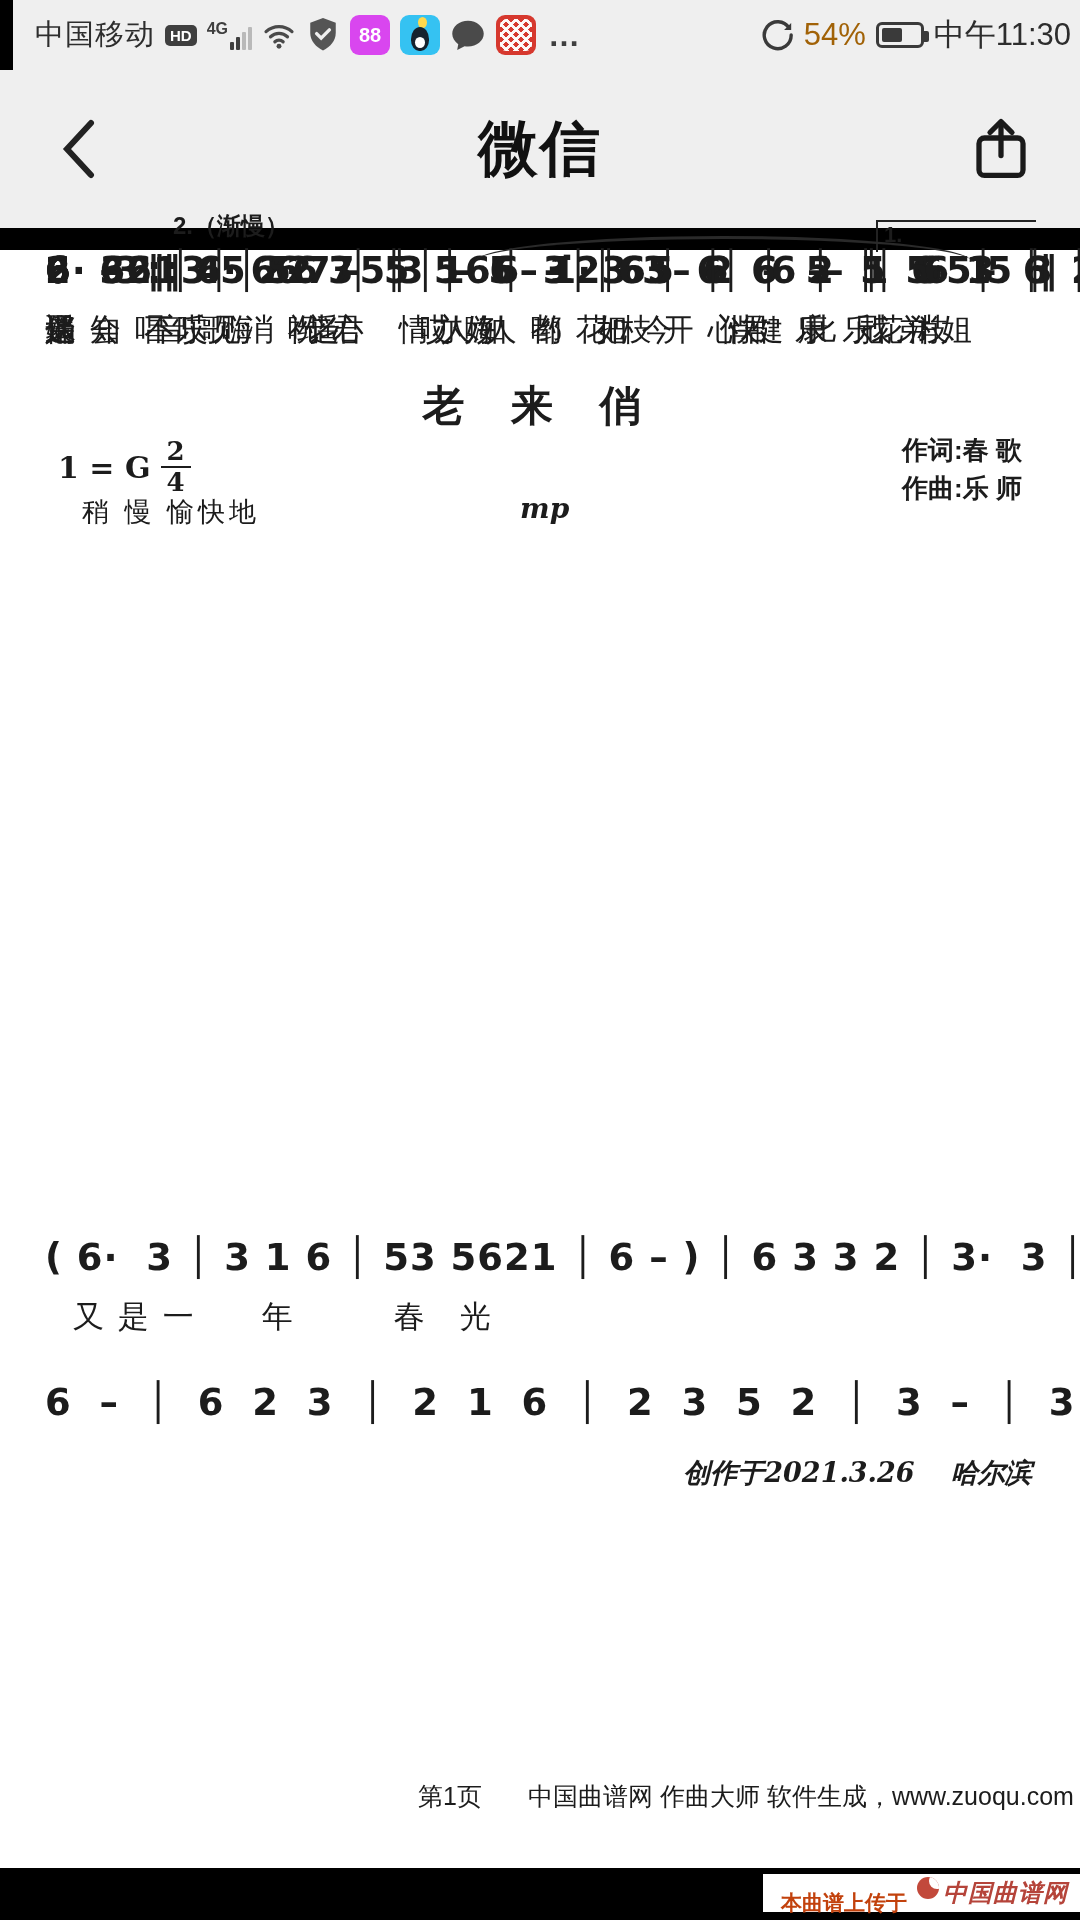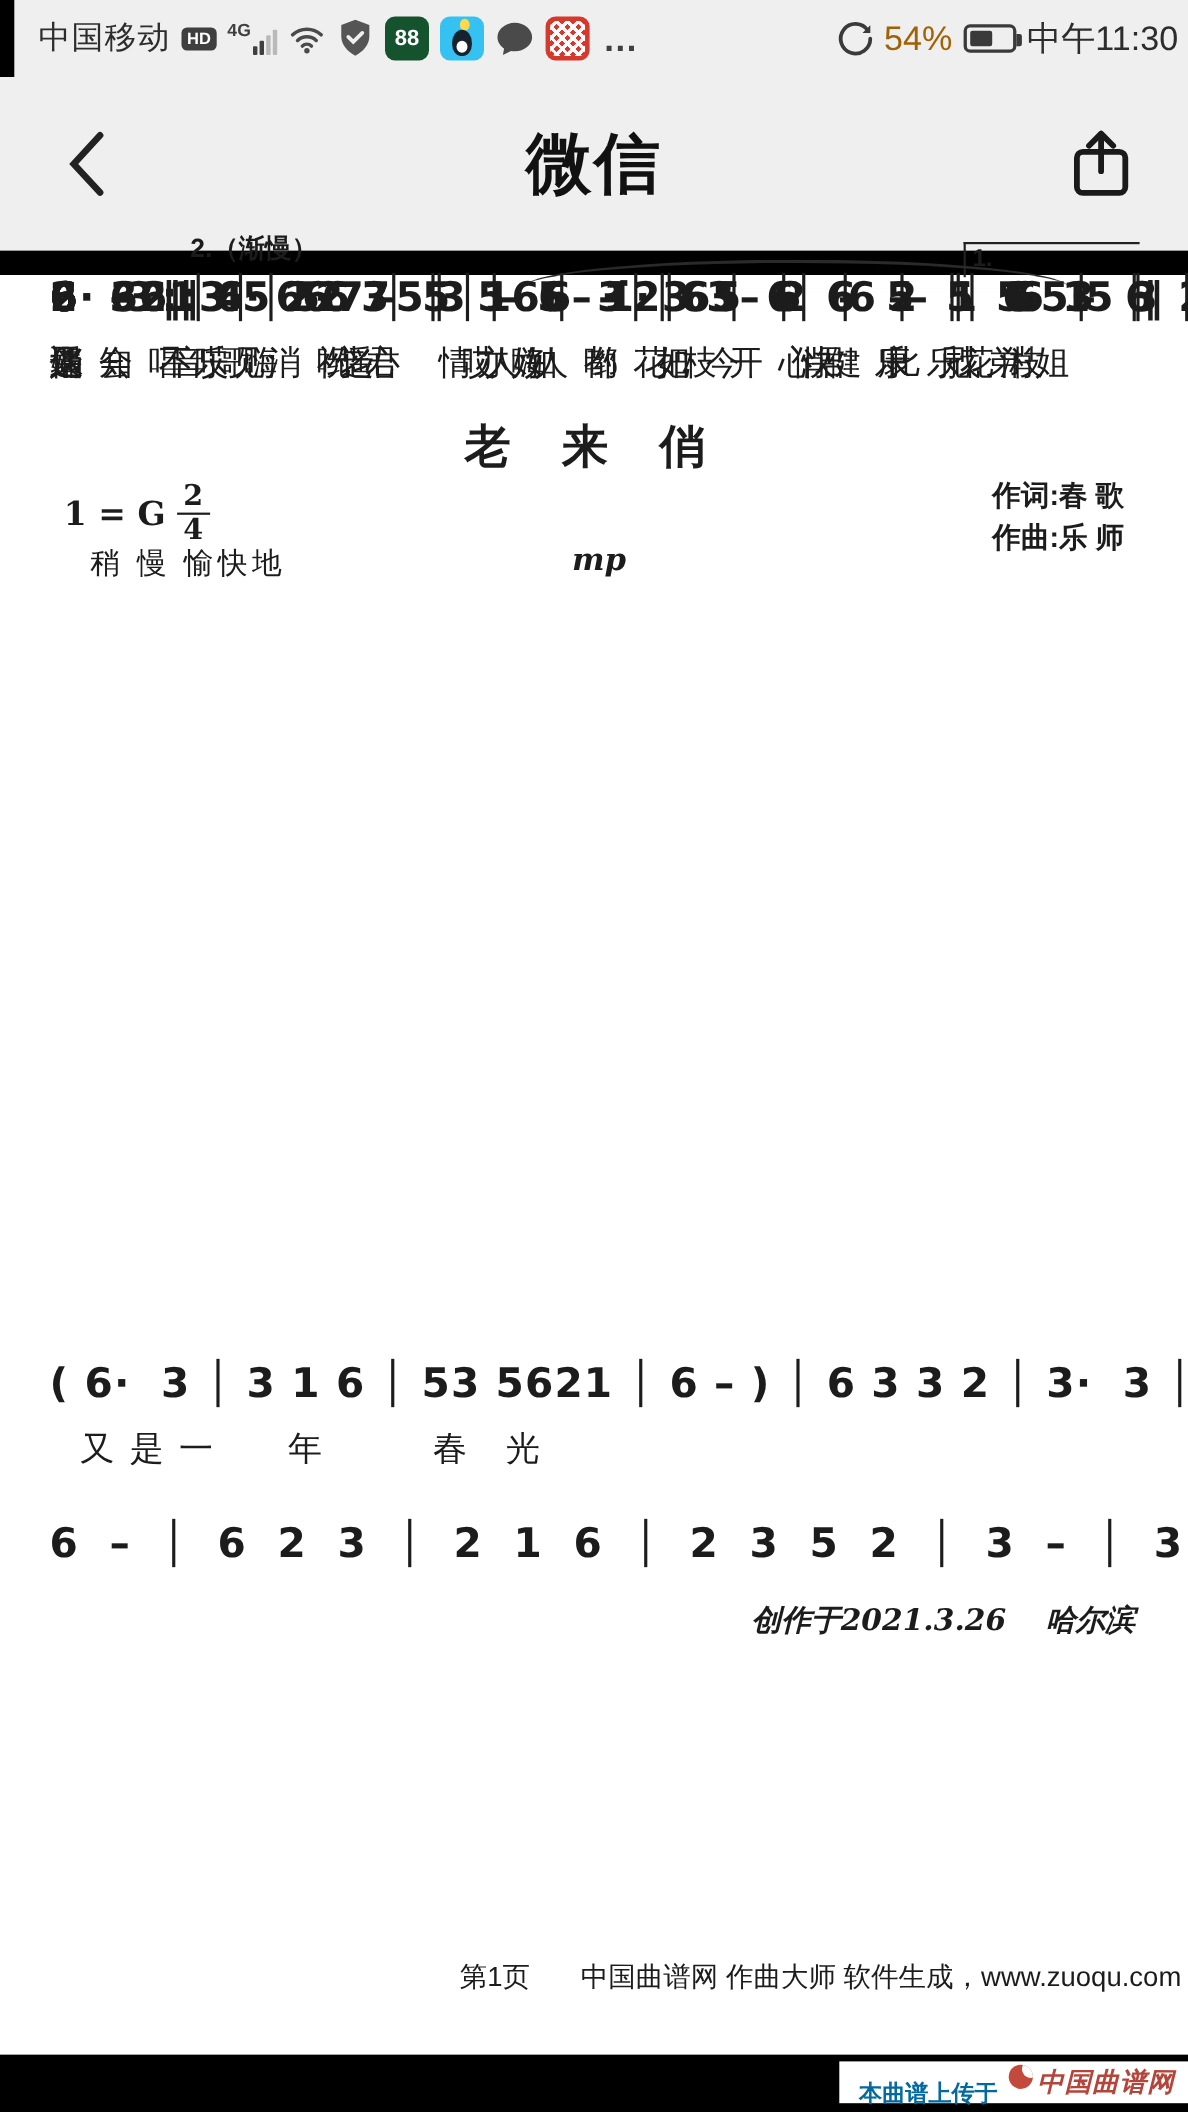--- a/index.html
+++ b/index.html
@@ -19,21 +19,21 @@
     border-radius:5px; padding:3px 5px; line-height:1; }
   .net-group { display:flex; align-items:flex-end; gap:2px; }
   .net-4g { font-size:16px; font-weight:700; color:#3f3f3f; margin-bottom:12px; }
   .sig-bars { display:flex; align-items:flex-end; gap:2px; height:24px; }
   .sig-bars i { display:block; width:4px; border-radius:1px; }
   .sig-bars i:nth-child(1){height:8px;background:#3f3f3f;}
   .sig-bars i:nth-child(2){height:13px;background:#3f3f3f;}
   .sig-bars i:nth-child(3){height:18px;background:#b9b9b9;}
   .sig-bars i:nth-child(4){height:23px;background:#b9b9b9;}
   .app-icon { width:40px; height:40px; border-radius:9px; position:relative; overflow:hidden; flex:none; }
-  .icon-ks { background:#14532d; color:#fff; font-weight:700; font-size:20px;
+  .icon-ks { background:#d946ef; color:#fff; font-weight:700; font-size:20px;
     display:flex; align-items:center; justify-content:center; }
   .icon-qq { background:#35c2f2; }
   .icon-qq .body { position:absolute; left:11px; top:12px; width:18px; height:24px; background:#16222e; border-radius:50% 50% 45% 45%; }
   .icon-qq .belly { position:absolute; left:15px; top:22px; width:10px; height:11px; background:#fff; border-radius:50%; }
   .icon-qq .balloon { position:absolute; left:18px; top:2px; width:9px; height:11px; background:#ffd94d; border-radius:50%; }
   .icon-red { background:#d6382e; }
   .icon-red .lattice { position:absolute; inset:4px;
     background-image:
       repeating-linear-gradient(45deg, rgba(255,255,255,0) 0 4px, rgba(255,255,255,.95) 4px 7px),
       repeating-linear-gradient(-45deg, rgba(255,255,255,0) 0 4px, rgba(255,255,255,.95) 4px 7px);
@@ -98,21 +98,21 @@
   .creation-note { position:absolute; top:1205px; right:48px; font-family:"DejaVu Serif", serif;
     font-style:italic; font-size:27px; font-weight:600; }
   .page-footer { position:absolute; top:1530px; left:0; width:100%; height:40px; font-size:25px; }
   .page-num { position:absolute; left:418px; }
   .gen-note { position:absolute; left:528px; }
 
   
   .bottom-band { position:absolute; top:1868px; left:0; width:1080px; height:52px; background:#000; }
   .wm-strip { position:absolute; top:6px; right:0; height:38px; background:#fff;
     display:flex; align-items:center; gap:10px; padding:0 12px 0 18px; }
-  .wm-prefix { font-size:21px; font-weight:700; color:#0369a1;margin-top:20px; }
+  .wm-prefix { font-size:21px; font-weight:700; color:#c2410c;margin-top:20px; }
   .wm-logo { display:flex; align-items:flex-start; gap:4px; }
   .logo-mark { position:relative; width:22px; height:22px; border-radius:50%; background:#c2493b; overflow:hidden; }
   .logo-mark .cut { position:absolute; right:-6px; top:-4px; width:16px; height:16px; border-radius:50%; background:#fff; }
   .wm-site { font-size:24px; font-weight:700; color:#b5443a; font-style:italic; letter-spacing:1px; }
 
   svg { display:block; }
 </style>
 </head>
 <body>
 

